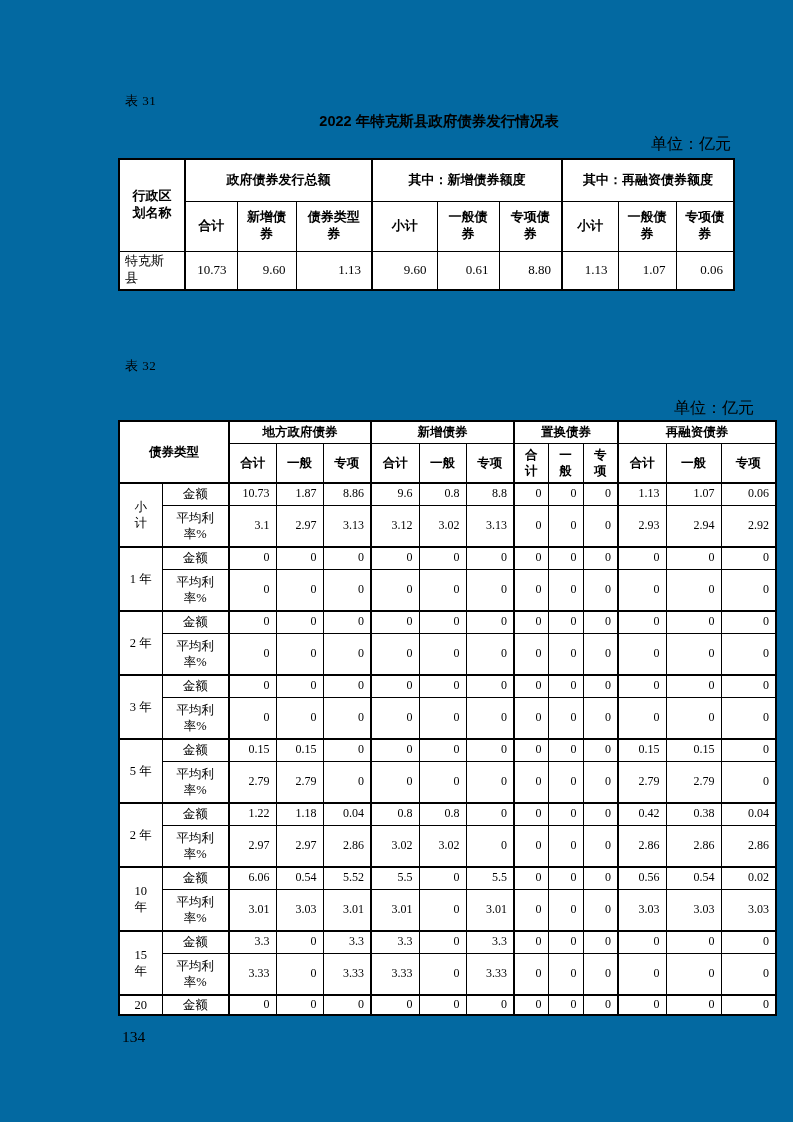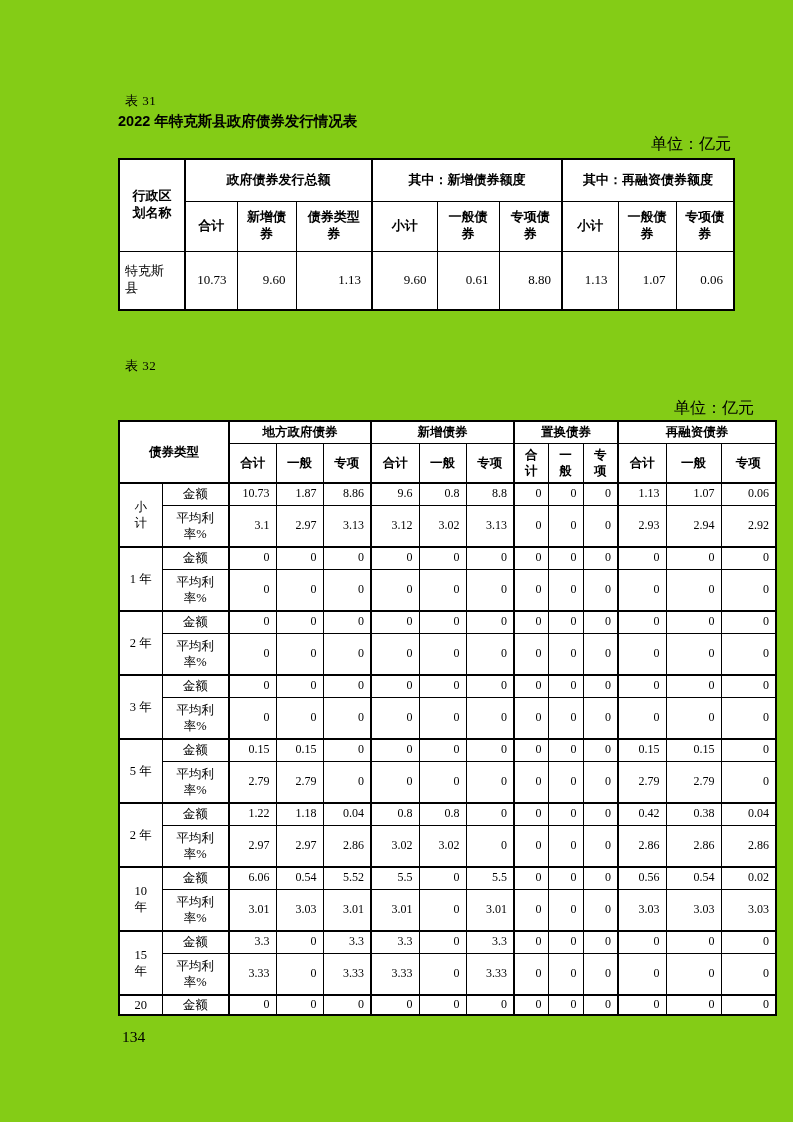--- a/index.html
+++ b/index.html
@@ -2,28 +2,28 @@
 <html><head>
 <meta charset="utf-8">
 <style>
   * { margin:0; padding:0; box-sizing:border-box; }
   html,body { background:#fff; }
   body {
     width:793px; height:1122px;
     font-family:"Liberation Serif","DejaVu Serif",serif;
     color:#000;
   }
-  .page { position:relative; width:793px; height:1122px; background:#84cc16; overflow:hidden; }
+  .page { position:relative; width:793px; height:1122px; background:#0369a1; overflow:hidden; }
   .abs { position:absolute; }
   .tag { font-size:13px; letter-spacing:0.5px; }
   #t31-tag { left:125px; top:92px; }
   #t32-tag { left:125px; top:357px; }
   .title {
     font-family:"Liberation Sans","DejaVu Sans",sans-serif;
-    font-weight:bold; font-size:14.5px; 
+    font-weight:bold; font-size:14.5px; text-align:center;
     left:118px; width:642px;
   }
   #t31-title { top:112px; }
   #t32-title { top:376px; }
   .unit { font-size:16px; }
   #t31-unit { top:134px; right:62px; }
   #t32-unit { top:398px; right:39px; }
 
   table {
     position:absolute; border-collapse:collapse; table-layout:fixed;
@@ -88,21 +88,21 @@
           <td class="hc wrap">一般债
 券</td>
           <td class="hc wrap">专项债
 券</td>
           <td class="hc wrap gl">小计</td>
           <td class="hc wrap">一般债
 券</td>
           <td class="hc wrap">专项债
 券</td>
         </tr>
-        <tr style="height: 59px;">
+        <tr style="height: 39px;">
           <td class="regioncell wrap">特克斯
 县</td>
           <td class="num gl">10.73</td>
           <td class="num">9.60</td>
           <td class="num">1.13</td>
           <td class="num gl">9.60</td>
           <td class="num">0.61</td>
           <td class="num">8.80</td>
           <td class="num gl">1.13</td>
           <td class="num">1.07</td>

